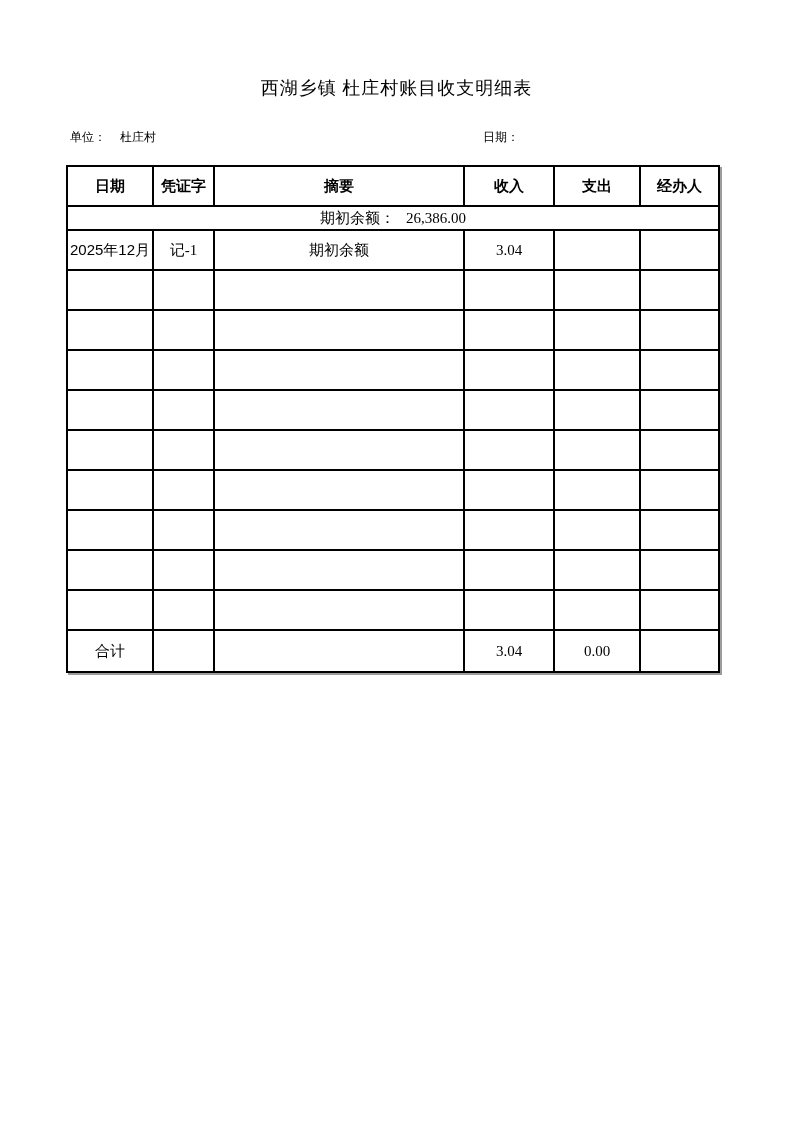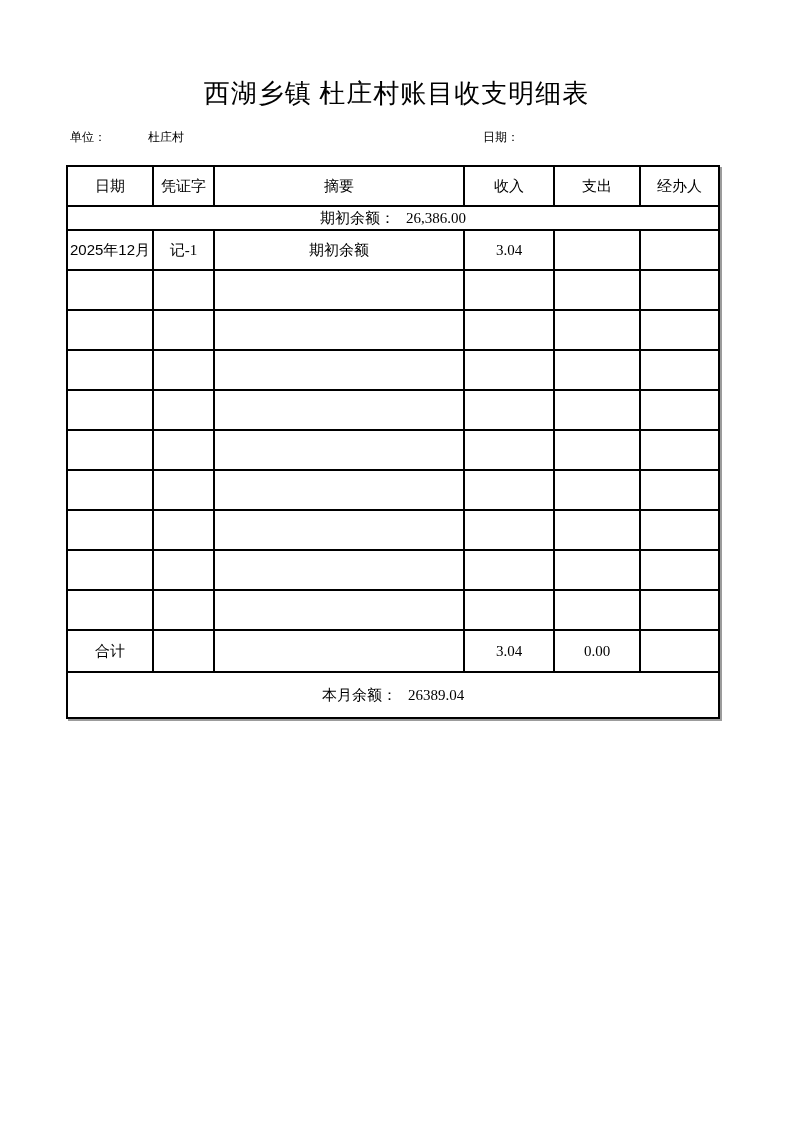--- a/index.html
+++ b/index.html
@@ -16,35 +16,35 @@
     font-family: "Liberation Serif", serif;
     overflow: hidden;
   }
   .title {
     position: absolute;
     top: 76px;
     left: 0;
     width: 100%;
     margin: 0;
     text-align: center;
-    font-size: 26px;
+    font-size: 18px;
     font-weight: normal;
     letter-spacing: 1px;
     white-space: pre;
   }
   .meta-row {
     position: absolute;
     top: 129px;
     left: 0;
     width: 100%;
     height: 20px;
     font-size: 12px;
   }
   .meta-row .unit-label  { position: absolute; left: 70px;  }
-  .meta-row .unit-value  { position: absolute; left: 148px; }
+  .meta-row .unit-value  { position: absolute; left: 120px; }
   .meta-row .date-label  { position: absolute; left: 483px; }
 
   table.ledger {
     position: absolute;
     top: 165px;
     left: 66px;
     width: 652px;
     border-collapse: collapse;
     table-layout: fixed;
     background: #ffffff;
@@ -59,21 +59,21 @@
     vertical-align: middle;
     overflow: hidden;
     white-space: nowrap;
   }
   tr.header-row    { height: 40px; }
   tr.opening-row   { height: 24px; }
   tr.data-row      { height: 40px; }
   tr.total-row     { height: 42px; }
   tr.closing-row   { height: 46px; }
 
-  tr.header-row th { font-weight: normal; }
+  tr.header-row th { font-weight: bold; }
 
   td.balance-cell {
     text-align: left;
     padding-left: 410px;
   }
   td.balance-cell .balance-value { margin-left: 11px; }
 
   td.cell-date {
     font-family: "Liberation Sans", sans-serif;
     font-size: 14px;
@@ -209,20 +209,15 @@
 
       <tr class="total-row">
         <td class="cell-total-label">合计</td>
         <td></td>
         <td></td>
         <td class="cell-amount">3.04</td>
         <td class="cell-amount">0.00</td>
         <td></td>
       </tr>
 
-      <tr class="closing-row">
-        <td colspan="6" class="balance-cell">
-          <span>本月余额：</span><span class="balance-value">26389.04</span>
-        </td>
-      </tr>
     </tbody>
   </table>
 </div>
 
 </body></html>

